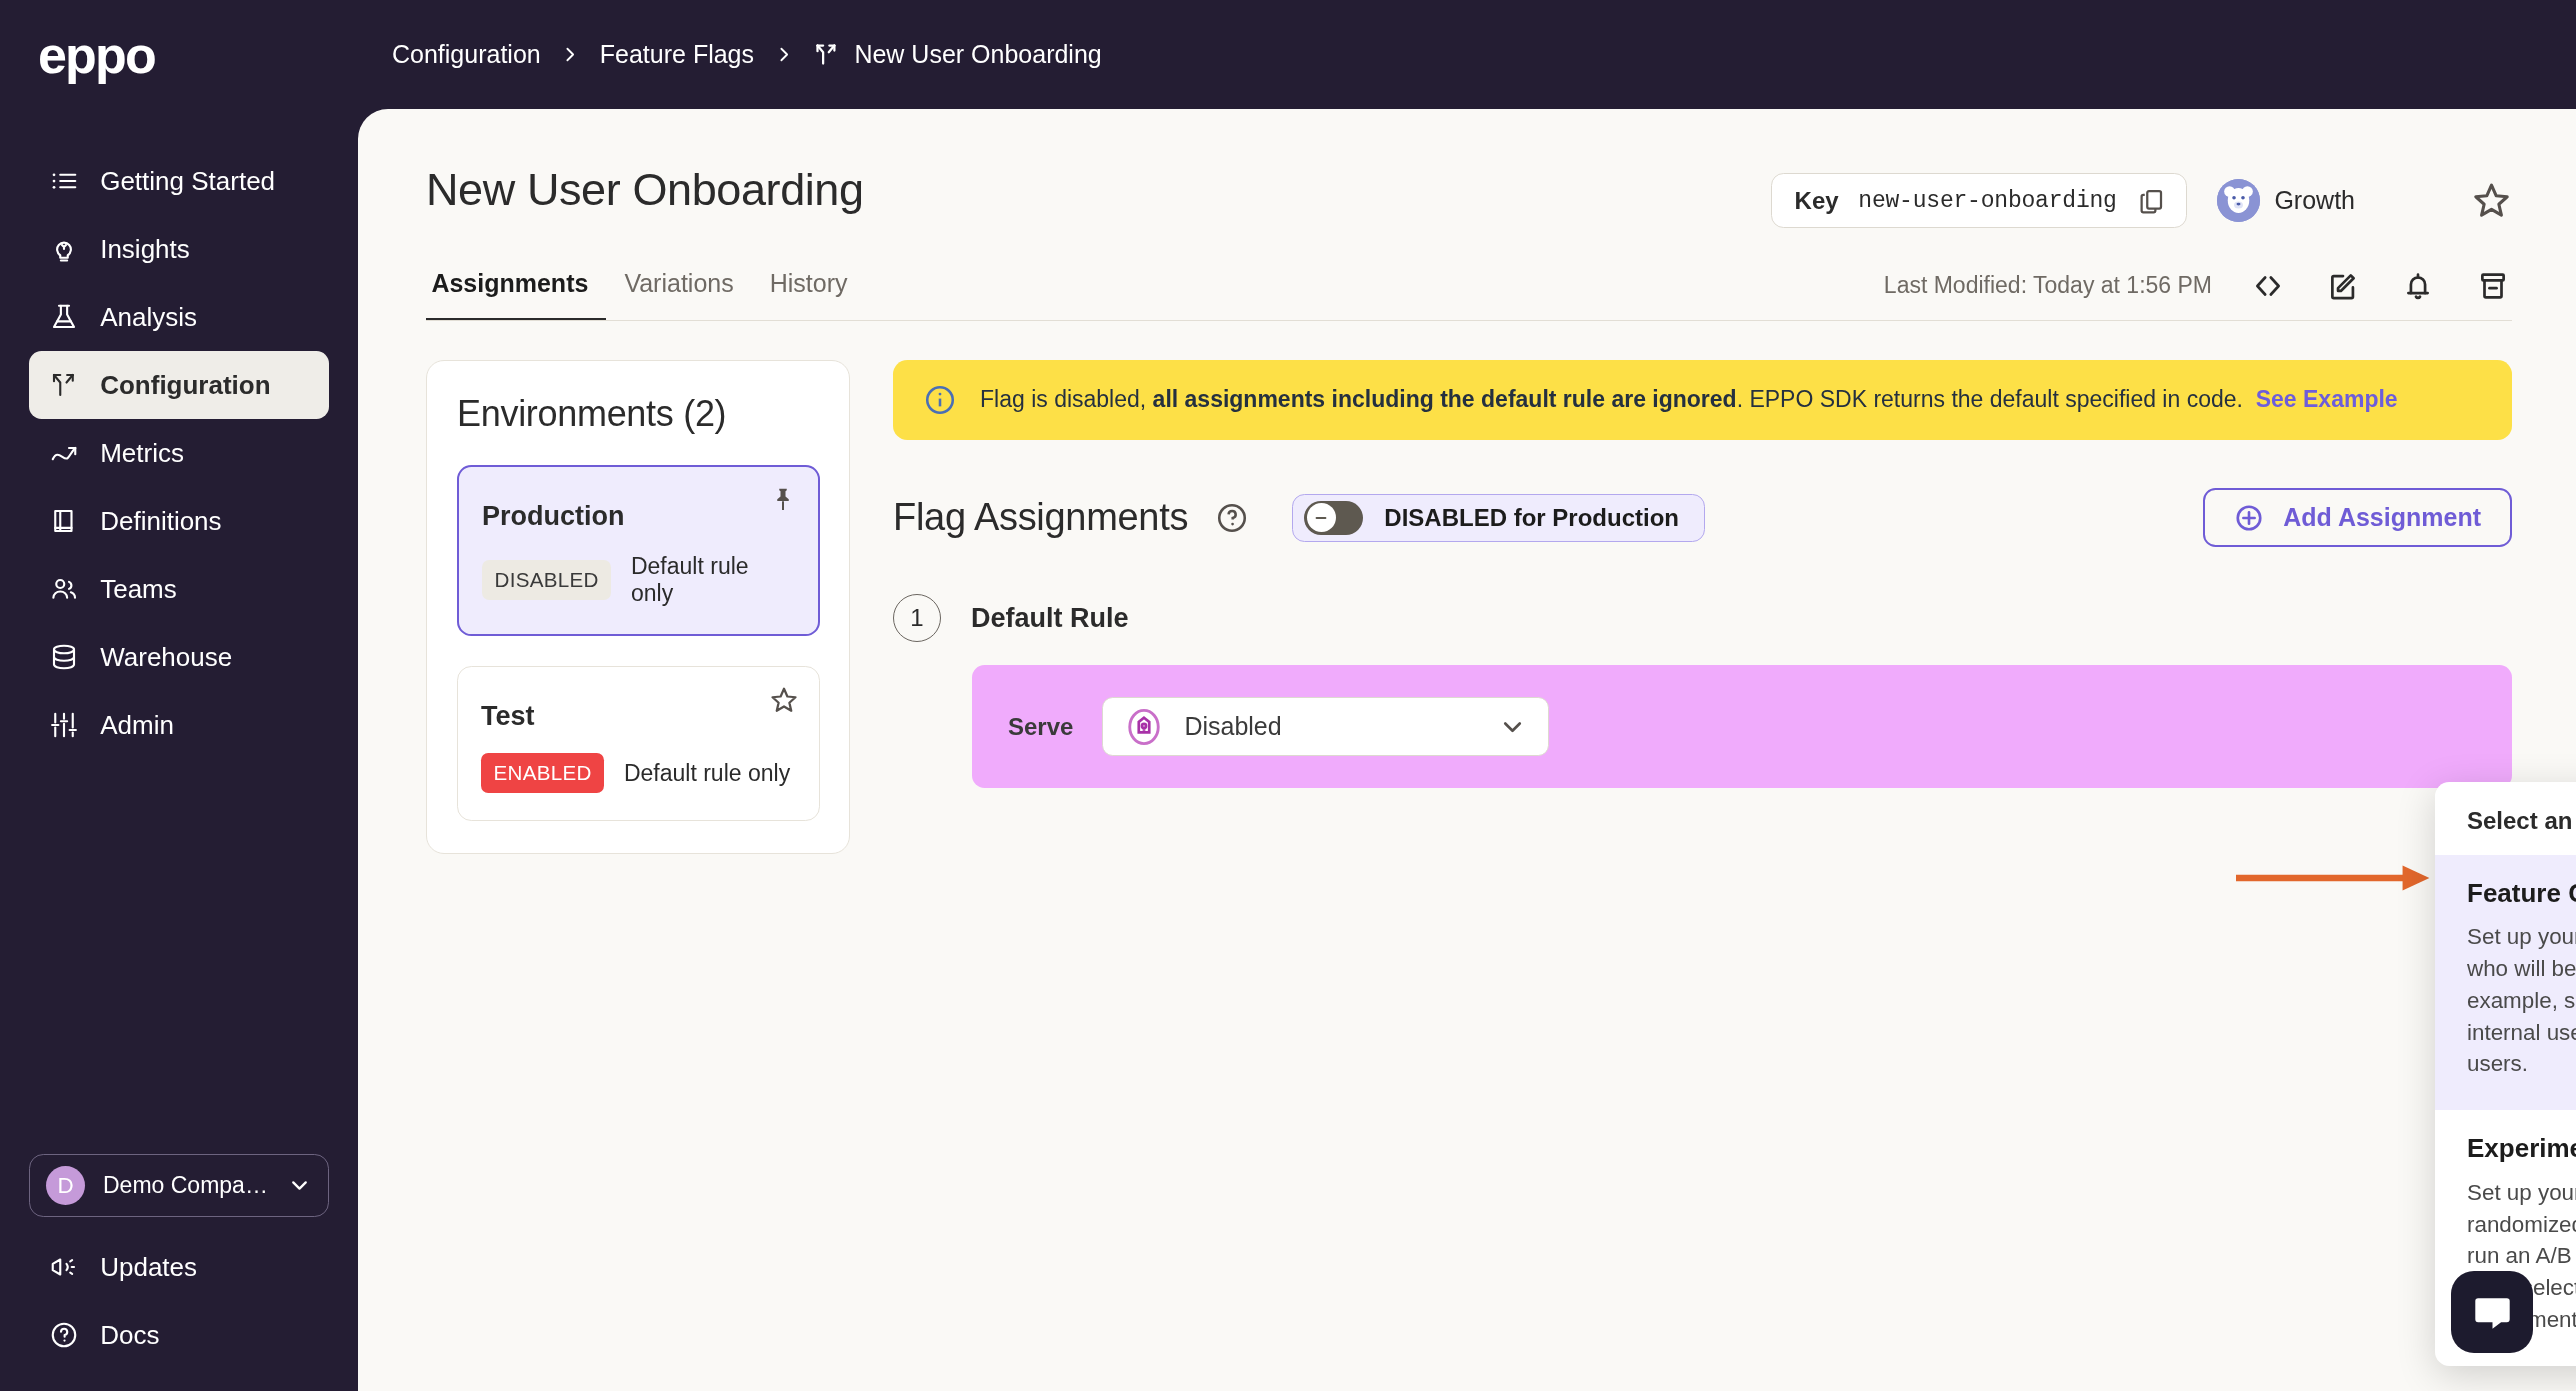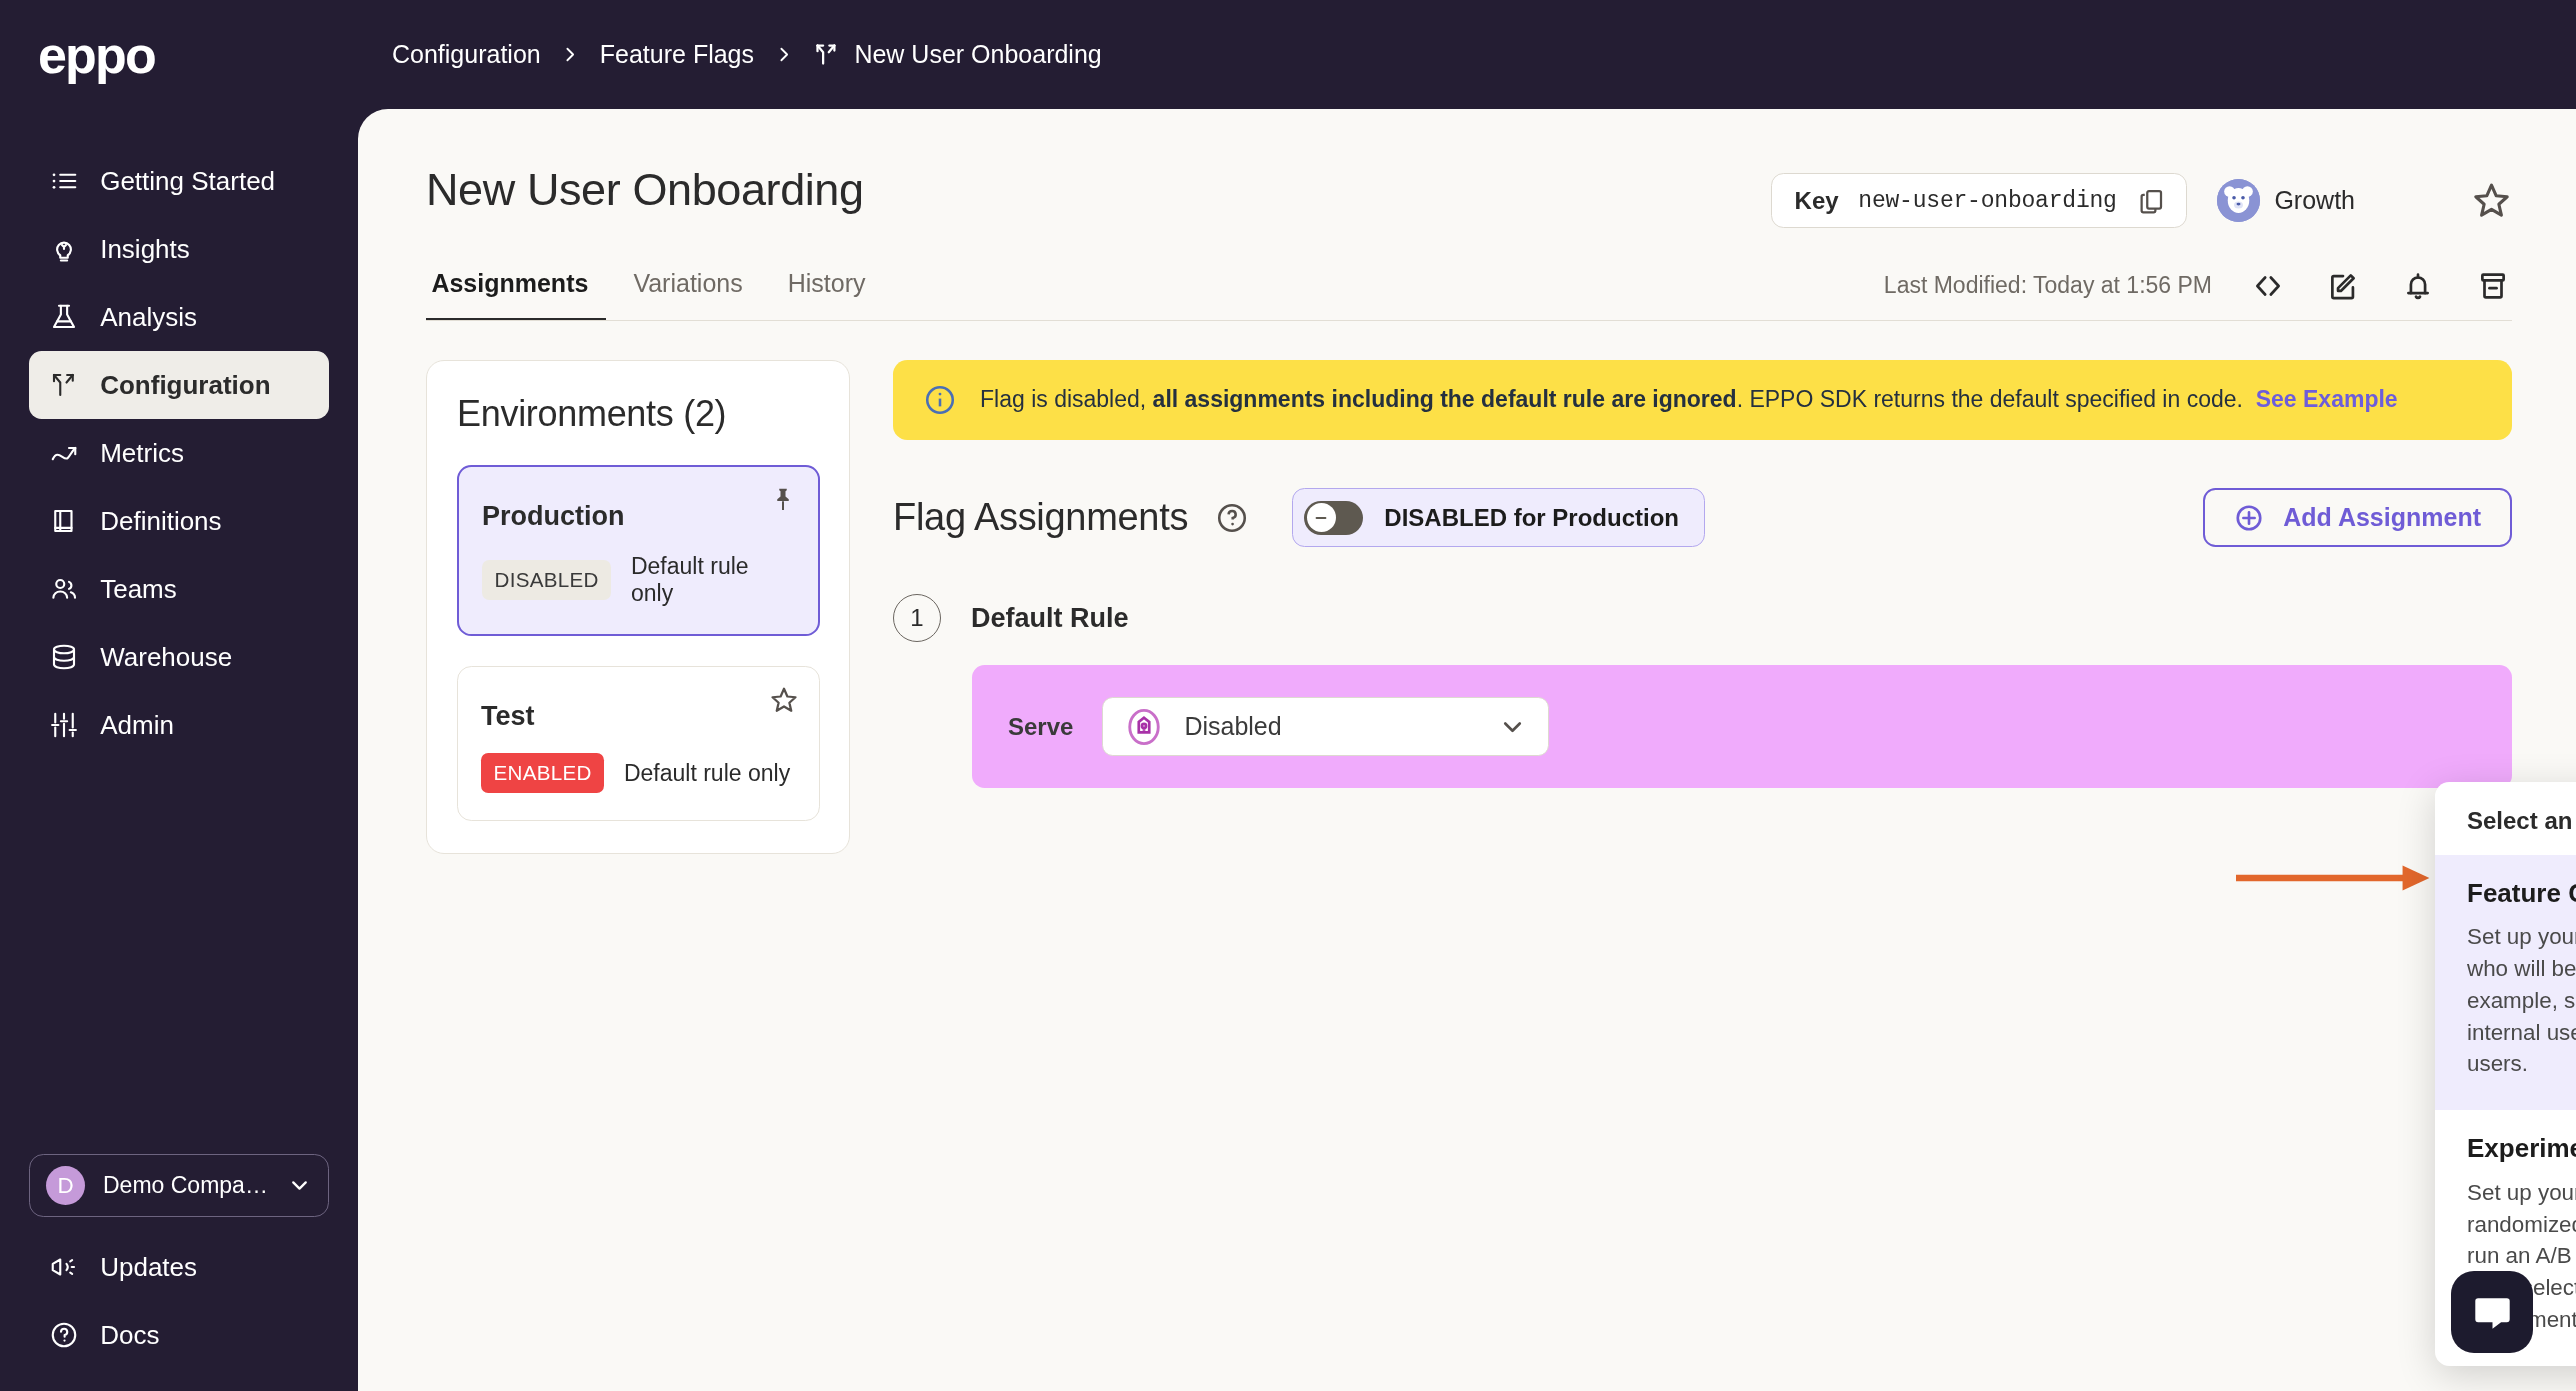--- a/index.html
+++ b/index.html
@@ -83,21 +83,21 @@
   .team-avatar {
     width: 43px; height: 43px; border-radius: 50%;
     background: #8a93d4; display: flex; align-items: center; justify-content: center; flex-shrink: 0;
   }
   .team-name { font-size: 25px; color: #2b2b2b; }
   .star-btn { width: 41px; height: 41px; cursor: pointer; margin-left: 86px; }
   .star-btn svg { stroke: #55504c; fill: none; stroke-width: 1.8; stroke-linejoin: round; }
 
   
   .tabs-row { display: flex; align-items: flex-end; padding: 0 64px 0 68px; margin-top: 38px; position: relative; }
-  .tabs { display: flex; gap: 9px; }
+  .tabs { display: flex; gap: 0; }
   .tab { font-size: 25px; color: #6f6a64; padding: 0 18px 19.7px 18px; cursor: pointer; white-space: nowrap; }
   .tab:first-child { padding-left: 5.4px; }
   .tab.active { color: #1c1c1c; font-weight: 700; border-bottom: 3.6px solid #2b2b2b; }
   .tabs-meta { margin-left: auto; display: flex; align-items: center; gap: 36px; padding-bottom: 16px; }
   .last-mod { font-size: 23px; color: #6f6a64; white-space: nowrap; }
   .meta-ico { width: 39px; height: 39px; cursor: pointer; display: flex; align-items: center; justify-content: center; }
   .meta-ico svg { stroke: #2b2b2b; fill: none; stroke-width: 1.9; stroke-linecap: round; stroke-linejoin: round; }
   .tabs-underline { position: absolute; left: 68px; right: 64px; bottom: 0; height: 1.3px; background: #e2ded5; }
 
   
@@ -134,21 +134,21 @@
   .info-text b { font-weight: 700; }
   .info-link { color: #6d5ddb; font-weight: 700; cursor: pointer; }
 
   .assign-head { display: flex; align-items: center; gap: 27px; margin-top: 48px; }
   .assign-title { font-size: 38px; color: #2b2b2b; letter-spacing: -0.3px; }
   .help-ico { width: 34px; height: 34px; cursor: pointer; }
   .help-ico svg { stroke: #55504c; fill: none; stroke-width: 1.8; }
   .toggle-pill {
     display: flex; align-items: center; gap: 21.5px;
     background: #efecfd; border: 1.3px solid #b3a8ee; border-radius: 12.5px;
-    height: 59px; padding: 0 25px 0 10.7px; margin-left: 16px; cursor: pointer;
+    height: 48px; padding: 0 25px 0 10.7px; margin-left: 16px; cursor: pointer;
   }
   .toggle-sw { width: 59px; height: 34px; border-radius: 17px; background: #5e5950; position: relative; flex-shrink: 0; }
   .toggle-knob {
     position: absolute; left: 2.7px; top: 2.7px; width: 29px; height: 29px;
     border-radius: 50%; background: #fff; display: flex; align-items: center; justify-content: center;
   }
   .toggle-knob svg { stroke: #5e5950; fill: none; stroke-width: 2.4; stroke-linecap: round; }
   .toggle-label { font-size: 24px; font-weight: 700; color: #1c1c1c; white-space: nowrap; }
   .add-btn {
     margin-left: auto; display: flex; align-items: center; gap: 19.7px;

